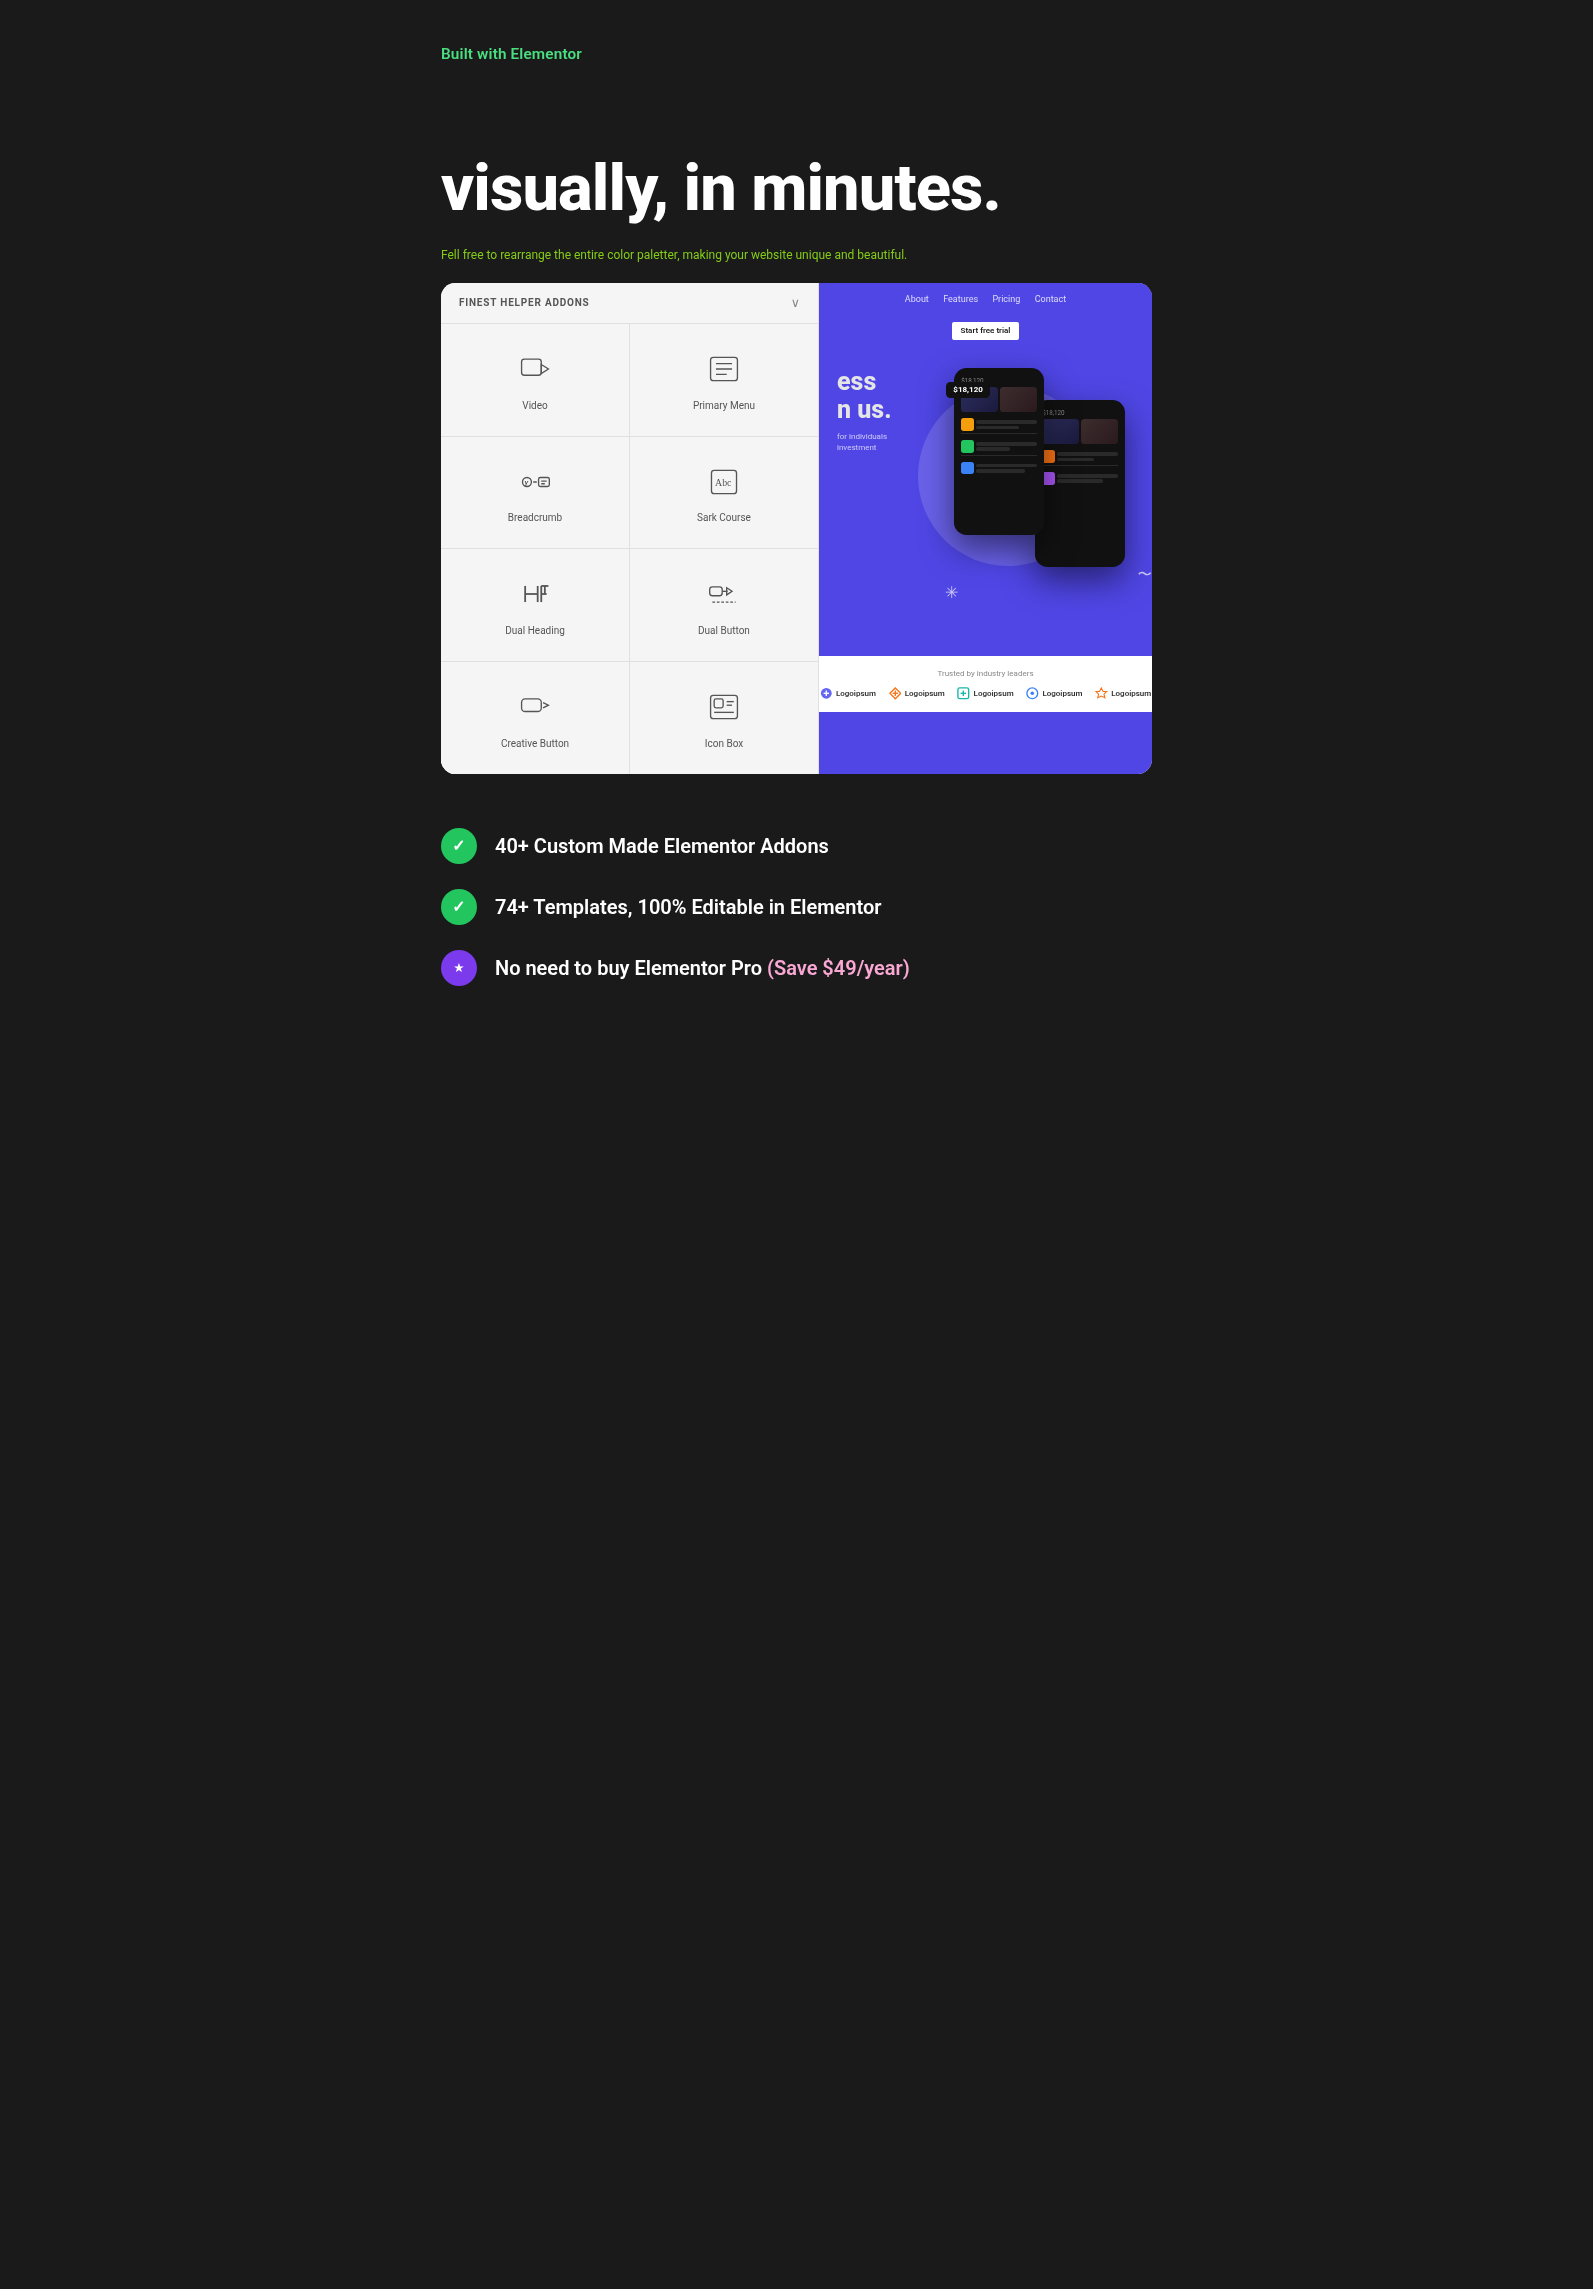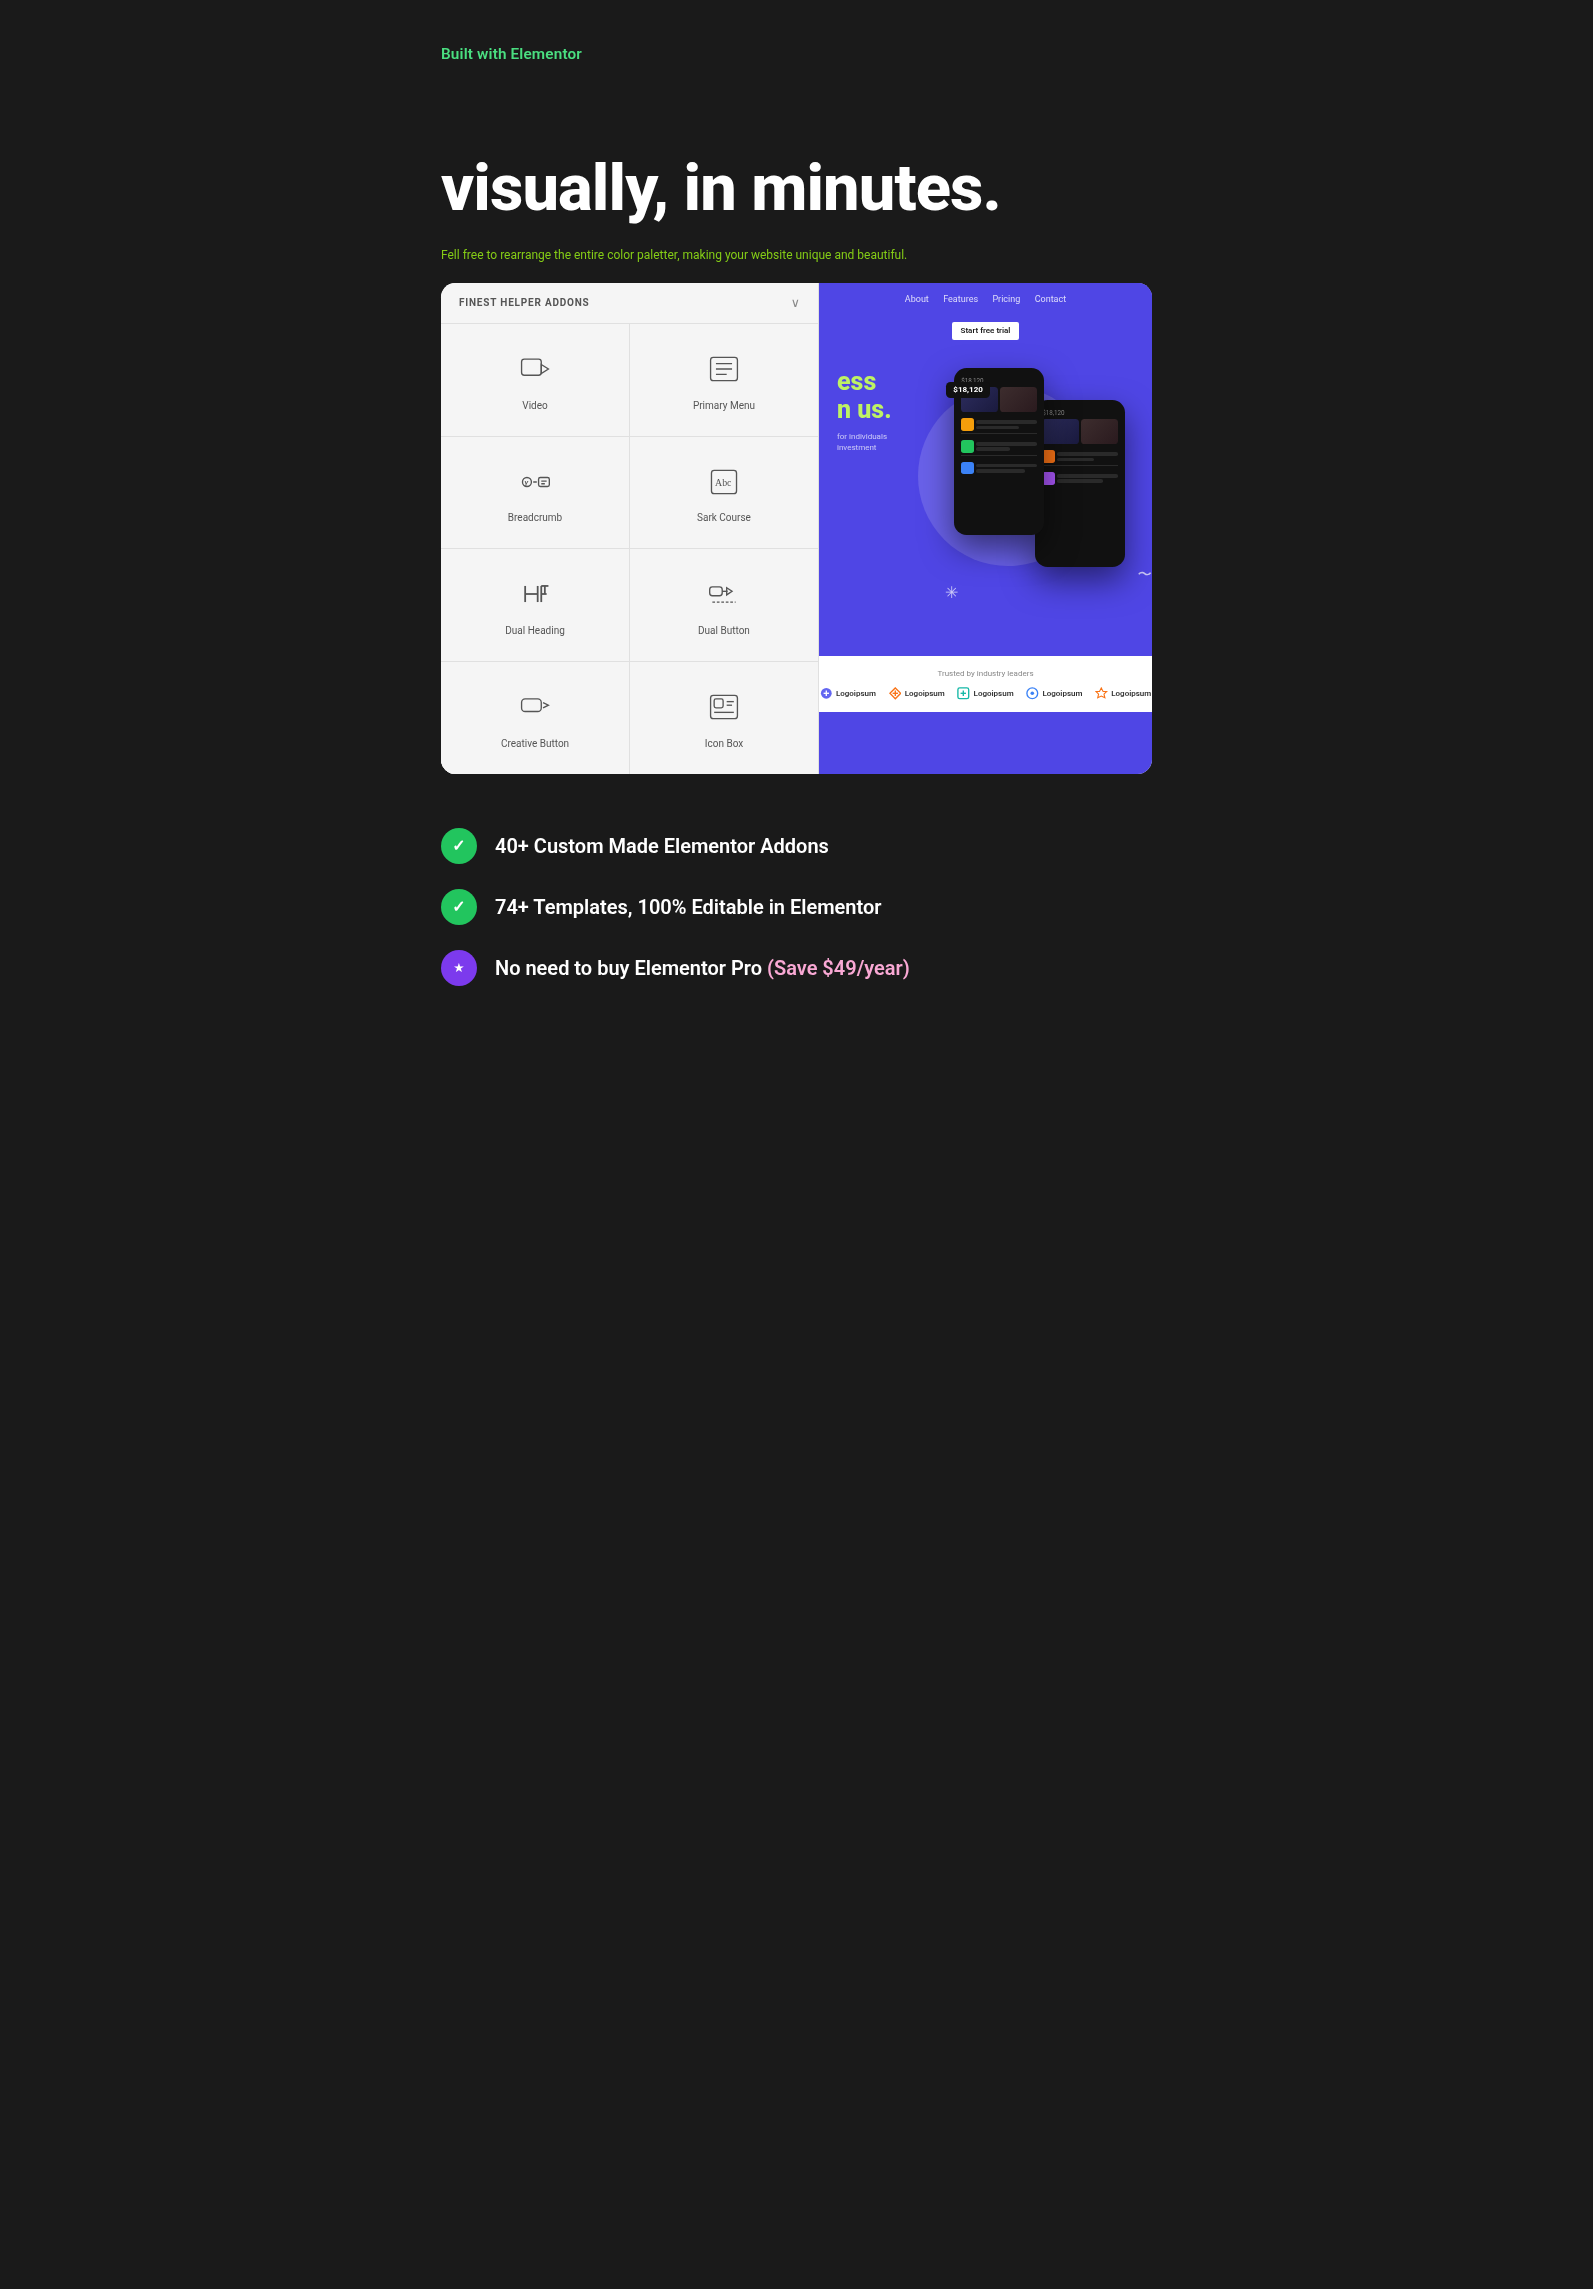--- a/index.html
+++ b/index.html
@@ -167,21 +167,21 @@
       min-height: 306px;
     }
 
     .preview-hero-text {
       max-width: 198px;
     }
 
     .preview-headline {
       font-size: 25px;
       font-weight: 800;
-      color: #bef264;
+      color: #e5e5e5;
       line-height: 1.1;
       margin-bottom: 7.2px;
     }
 
     .preview-subtext {
       font-size: 8px;
       color: rgba(255,255,255,0.7);
       line-height: 1.4;
       margin-bottom: 10.8px;
     }

